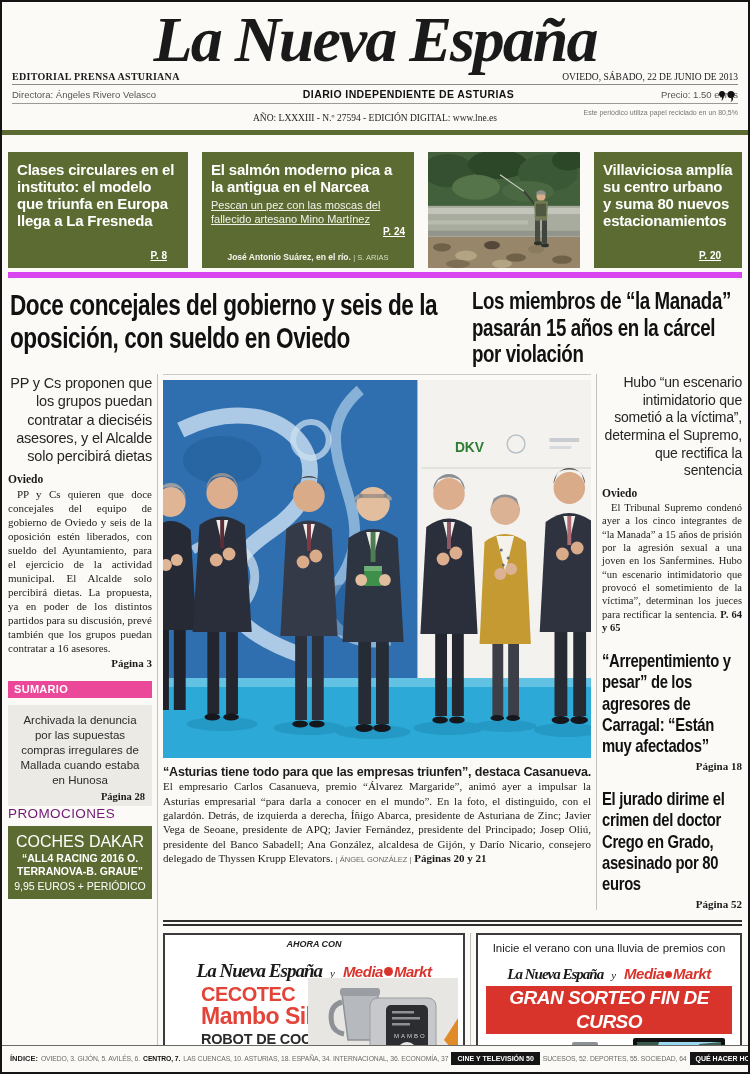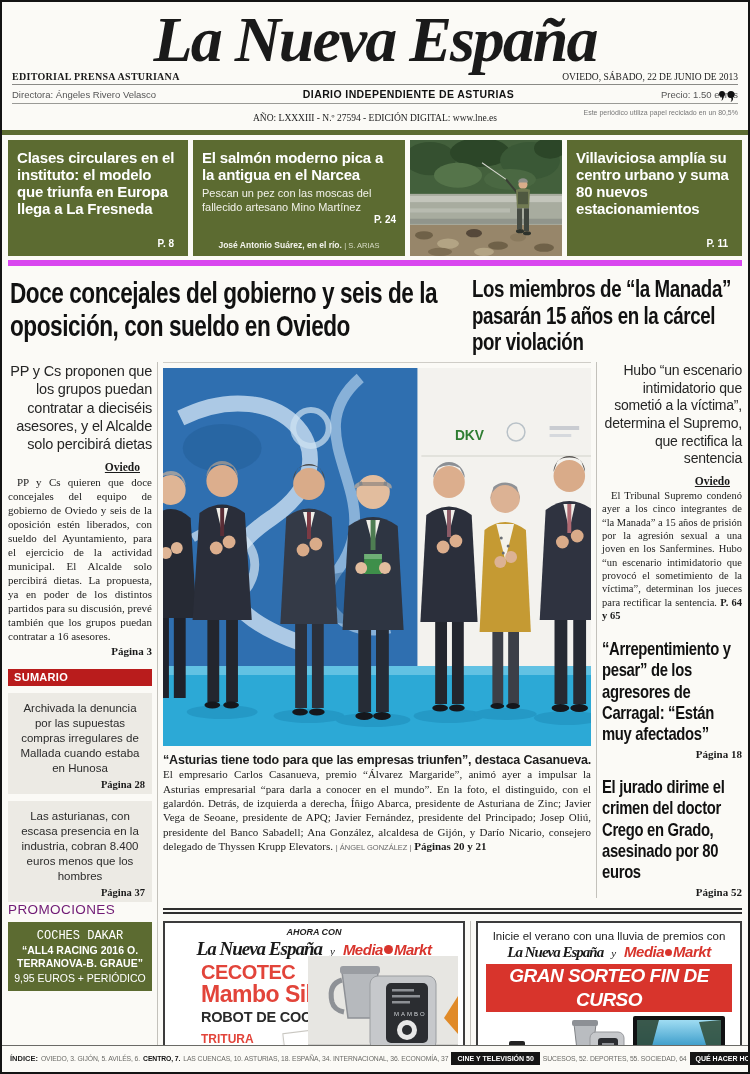--- a/index.html
+++ b/index.html
@@ -21,26 +21,26 @@
   .mast-row2 { display:flex; justify-content:space-between; align-items:center; border-bottom:1px solid #9a9a96; padding:3px 0;text-align:right; }
   .director { font:9.5px "Liberation Sans",sans-serif; color:#555; }
   .tagline { font:bold 10.5px "Liberation Sans",sans-serif; letter-spacing:.4px; color:#111; }
   .price { font:9.5px "Liberation Sans",sans-serif; color:#555; }
   .mast-row3 { position:relative; text-align:center; padding:3px 0 4px; }
   .edition { font:9.5px "Liberation Serif",serif; color:#222; }
   .recycled { position:absolute; right:0; top:5px; font:7px "Liberation Sans",sans-serif; color:#777; }
   .green-rule { height:5px; background:#5c6b31; margin-top:1px; }
 
   
-  .top-strip { display:flex; gap:5px; margin:5px 6px 4px; height:116px; }
+  .top-strip { display:flex; gap:14px; margin:17px 6px 4px; height:116px; }
   .gbox { background:#5c6b31; color:#fff; padding:9px 9px 6px; position:relative; display:flex; flex-direction:column; }
   .gbox h3 { font:bold 15px/1.14 "Liberation Sans","DejaVu Sans",sans-serif; letter-spacing:-.2px; }
-  .gbox .gsub { font:11px/1.2 "Liberation Sans",sans-serif; margin-top:4px; color:#f2f2ea; }
-  .gpage { font:bold 10px "Liberation Sans",sans-serif; text-align:right; }
-  .gpage.abs { position:absolute; right:14px; bottom:7px; }
+  .gbox .gsub { font:11px/1.2 "Liberation Sans",sans-serif; margin-top:4px; color:#f2f2ea;text-decoration:underline; }
+  .gpage { font:bold 10px "Liberation Sans",sans-serif; text-align:right;text-decoration:underline; }
+  .gpage.abs { position:absolute; right:21px; bottom:7px; }
   .gcap { margin-top:auto; text-align:center; font:bold 8.5px "Liberation Sans",sans-serif; color:#f4f4ec; }
   .gcap .gcredit { font:7.5px "Liberation Sans",sans-serif; font-weight:normal; color:#d8dcc6; }
   .box1 { width:180px; } .box2 { width:212px; } .box3 { flex:1; }
   .strip-photo { width:152px; align-self:stretch; }
   .strip-photo svg { display:block; width:100%; height:100%; }
 
   
   .row-a { display:flex; margin:0 6px; border-top:6px solid #d946ef; padding:10px 2px 0; }
   .lead-hl-wrap { width:452px; height:72px; overflow:visible; }
   .lead-hl { width:600px; transform:scaleX(.753); transform-origin:0 0;
@@ -49,32 +49,32 @@
   .manada-hl-wrap { flex:1; height:84px; overflow:visible; }
   .manada-hl { width:352px; transform:scaleX(.78); transform-origin:0 0;
                font:bold 24px/1.1 "Liberation Sans","DejaVu Sans",sans-serif; letter-spacing:-.5px; color:#111; }
 
   
   .row-main { display:flex; margin:2px 6px 0; }
   .vr2 { width:1px; background:#c3c1bb; margin:0 5px; }
 
   .left-rail { width:144px; }
   .subhead { font:14.5px/1.26 "Liberation Sans","DejaVu Sans",sans-serif; color:#262626; letter-spacing:-.2px;text-align:right; }
-  .dl { text-align:right; padding-right:12px; font:bold 11.5px "Liberation Serif",serif; margin:7px 0 2px;text-decoration:underline; }
+  .dl { padding-right:12px; font:bold 11.5px "Liberation Serif",serif; margin:7px 0 2px; }
   .body-txt { font:11px/1.28 "Liberation Serif","DejaVu Serif",serif; text-align:justify; text-indent:9px; color:#1c1c1c; }
   .pg { text-align:right; font:bold 11px "Liberation Serif",serif; margin-top:2px; }
 
-  .sumario-bar { margin-top:12px; background:#b91c1c; color:#fff; font:bold 11px "Liberation Sans",sans-serif; padding:2px 6px 3px; letter-spacing:.3px; }
+  .sumario-bar { margin-top:12px; background:#ec4899; color:#fff; font:bold 11px "Liberation Sans",sans-serif; padding:2px 6px 3px; letter-spacing:.3px; }
   .sum-item { background:#eceae4; margin-top:7px; padding:8px 7px 4px; }
   .sum-item .st { font:11.5px/1.3 "Liberation Sans","DejaVu Sans",sans-serif; color:#2b2b2b; text-align:center; display:block; }
   .sum-item .pg { font-size:10.5px; margin-top:3px; }
 
   .promo-hd { margin-top:0; font:13.5px "Liberation Sans",sans-serif; color:#701a75; letter-spacing:.4px; }
   .promo-box { margin-top:5px; background:#5c6b31; color:#fff; text-align:center; padding:7px 3px; font-family:"Liberation Sans",sans-serif; }
-  .promo-box .l1 { font-size:12px;font-family:Liberation Mono, monospace; }
+  .promo-box .l1 { font-size:16px; }
   .promo-box .l2 { font-size:10.5px; font-weight:bold; line-height:1.25; margin-top:1px; }
   .promo-box .l3 { font-size:10.5px; margin-top:2px; }
 
   .center-right { flex:1; display:flex; flex-direction:column; }
   .cr-top { display:flex; }
   .photo-zone { flex:1; border-top:1px solid #cfcdc7; padding-top:5px; }
   .main-photo { display:block; width:100%; height:378px; }
   .caption { margin-top:7px; font:11px/1.3 "Liberation Serif",serif; text-align:justify; color:#1c1c1c; }
   .cap-lead { font:bold 12.5px "Liberation Sans","DejaVu Sans",sans-serif; letter-spacing:-.2px; }
   .cap-credit { font:7.5px "Liberation Sans",sans-serif; color:#666; }
@@ -92,21 +92,21 @@
   .double-rule { margin:10px 0 7px; height:6px; border-top:2px solid #2e2e2e; border-bottom:2px solid #2e2e2e; }
 
   
   .ads-row { display:flex; height:180px; }
   .ad { border:2px solid #3c3c3c; background:#fff; position:relative; overflow:hidden; }
   .ad-left { width:302px; padding:4px 7px; }
   .ads-row .vr2 { margin:0 5px; }
   .ad-right { flex:1; padding:5px 4px; text-align:center; }
 
   .ad-kicker { text-align:center; font:bold italic 9px "Liberation Sans",sans-serif; color:#222; }
-  .brand-row { text-align:center; white-space:nowrap; margin-top:1px; }
+  .brand-row { text-align:center; white-space:nowrap; margin-top:11px; }
   .brand-lne { font:bold italic 19px "Liberation Serif",serif; letter-spacing:-1px; }
   .brand-y { font:italic 11px "Liberation Serif",serif; margin:0 4px; }
   .mm { font:bold italic 15px "Liberation Sans",sans-serif; color:#d8342c; letter-spacing:-.5px; }
   .mm-dot { display:inline-block; width:9px; height:9px; border-radius:50%; background:#d8342c; margin:0 1px; vertical-align:1px; }
   .ad-right .brand-lne { font-size:15px; } .ad-right .mm { font-size:15px; } .ad-right .mm-dot { width:7px; height:7px; }
 
   .ad-left-cols { position:relative; height:118px; margin-top:2px;margin-left:29px; }
   .cecotec { font:bold 20px/1.05 "Liberation Sans",sans-serif; color:#e2443a; letter-spacing:-.5px; }
   .mambo { font:bold 23px/1 "Liberation Sans",sans-serif; color:#e2443a; letter-spacing:-.5px; }
   .robot-type { font:bold 14.5px "Liberation Sans",sans-serif; color:#2a2a2a; margin-top:3px; letter-spacing:-.2px; }
@@ -210,21 +210,21 @@
         <path d="M106,48 q7,-3 14,0 l-1,18 l-12,0 Z" fill="#717a52"></path>
         <rect x="108" y="50" width="10" height="12" fill="#4f5840"></rect>
         <rect x="107" y="66" width="5" height="20" fill="#474c44"></rect>
         <rect x="114" y="66" width="5" height="22" fill="#3f453e"></rect>
         <ellipse cx="110" cy="88" rx="4" ry="2" fill="#2d322c"></ellipse>
           <ellipse cx="117" cy="90" rx="4" ry="2" fill="#2d322c"></ellipse>
       </svg>
     </div>
     <article class="gbox box3">
       <h3>Villaviciosa amplía su centro urbano y suma 80 nuevos estacionamientos</h3>
-      <span class="gpage abs">P. 11</span>
+      <span class="gpage abs">P. 20</span>
     </article>
   </section>
 
   <section class="row-a">
     <div class="lead-hl-wrap">
       <h1 class="lead-hl">Doce concejales del gobierno y seis de la oposición, con sueldo en Oviedo</h1>
     </div>
     <div class="vr"></div>
     <div class="manada-hl-wrap">
       <h2 class="manada-hl">Los miembros de “la Manada” pasarán 15 años en la cárcel por violación</h2>
@@ -236,24 +236,20 @@
     <aside class="left-rail">
       <div class="subhead">PP y Cs proponen que los grupos puedan contratar a dieciséis asesores, y el Alcalde solo percibirá dietas</div>
       <div class="dl">Oviedo</div>
       <p class="body-txt">PP y Cs quieren que doce concejales del equipo de gobierno de Oviedo y seis de la oposición estén liberados, con sueldo del Ayuntamiento, para el ejercicio de la actividad municipal. El Alcalde solo percibirá dietas. La propuesta, ya en poder de los distintos partidos para su discusión, prevé también que los grupos puedan contratar a 16 asesores.</p>
       <div class="pg">Página 3</div>
 
       <div class="sumario-bar">SUMARIO</div>
       <div class="sum-item">
         <span class="st">Archivada la denuncia por las supuestas compras irregulares de Mallada cuando estaba en Hunosa</span>
         <div class="pg">Página 28</div>
-      </div>
-      <div class="sum-item">
-        <span class="st">Las asturianas, con escasa presencia en la industria, cobran 8.400 euros menos que los hombres</span>
-        <div class="pg">Página 37</div>
       </div>
 
       <div class="promo-hd">PROMOCIONES</div>
       <div class="promo-box">
         <div class="l1">COCHES DAKAR</div>
         <div class="l2">“ALL4 RACING 2016 O. TERRANOVA-B. GRAUE”</div>
         <div class="l3">9,95 EUROS + PERIÓDICO</div>
       </div>
 
     </aside>

